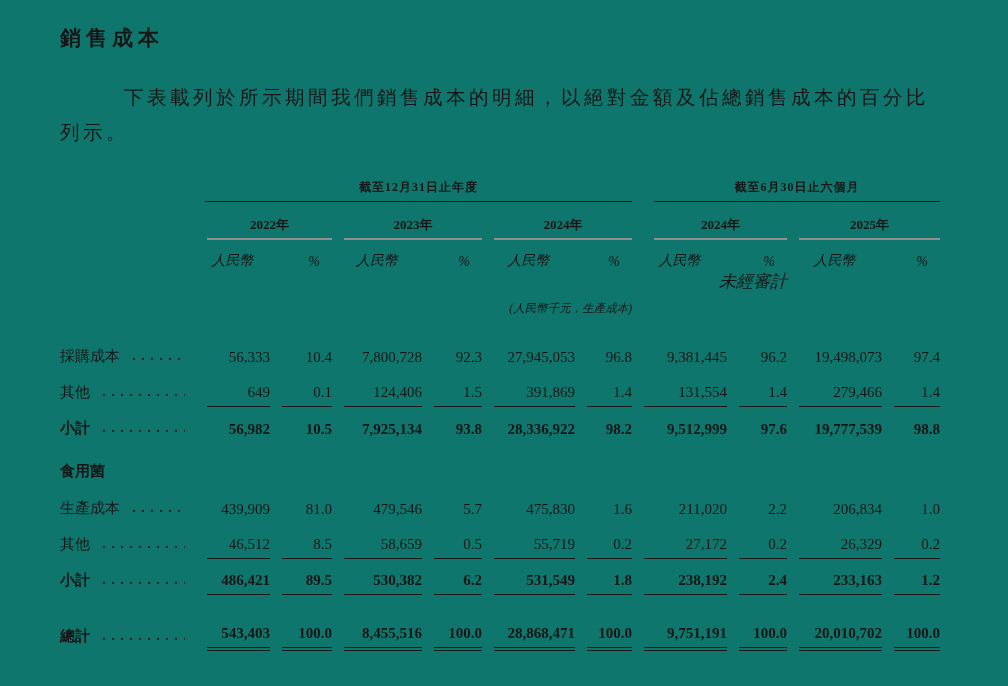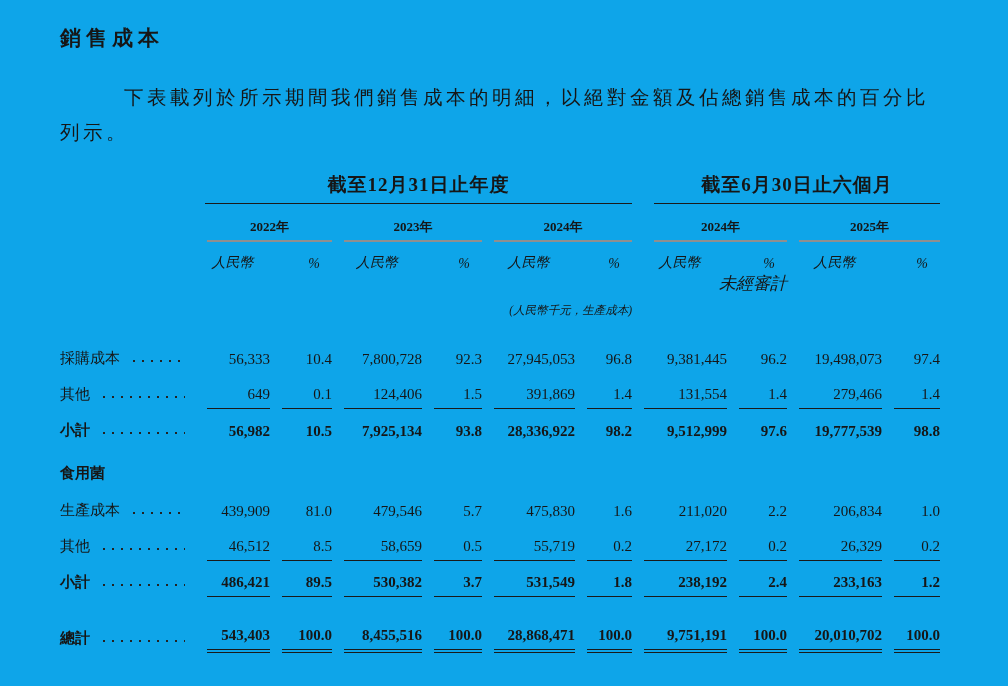--- a/index.html
+++ b/index.html
@@ -1,36 +1,36 @@
 <!DOCTYPE html>
 <html><head>
 <meta charset="utf-8">
 <style>
   html,body { margin:0; padding:0; background:#ffffff; }
   .page {
     position:relative; width:1008px; height:686px; box-sizing:border-box;
-    background:#0ea5e9; color:#161616; overflow:hidden;
+    background:#0f766e; color:#161616; overflow:hidden;
     padding:24px 68px 0 60px;
     font-family:"Liberation Serif","DejaVu Serif",serif;
   }
   .title {
     margin:0 0 28px 0; font-size:21px; font-weight:bold; letter-spacing:5px;
   }
   .intro {
     margin:0 0 22px 0; width:880px; font-size:19.5px; letter-spacing:3.5px;
     line-height:35px; text-indent:64px;
   }
   table.costs { width:880px; border-collapse:collapse; table-layout:fixed; }
   table.costs td, table.costs th { padding:0; font-weight:normal; vertical-align:bottom; }
 
   
   tr.grp-row th { height:30px; }
   .grp {
     margin-left:10px; border-bottom:1.4px solid #1a1a1a; text-align:center;
-    font-weight:bold; font-size:19px; padding-bottom:5px; letter-spacing:1px;
+    font-weight:bold; font-size:12px; padding-bottom:5px; letter-spacing:1px;
   }
   .grp.g2s { margin-left:22px; }
 
   tr.yr-row th { height:38px; }
   .yr {
     margin-left:12px; border-bottom:2.5px solid #8f8f8f; text-align:center;
     font-weight:bold; font-size:13px; padding-bottom:4px;
   }
   .yr.g2s { margin-left:22px; }
 
@@ -340,21 +340,21 @@
           <td class="num">
             <div class="cellbox ruled">486,421</div>
           </td>
           <td class="num">
             <div class="cellbox ruled">89.5</div>
           </td>
           <td class="num">
             <div class="cellbox ruled">530,382</div>
           </td>
           <td class="num">
-            <div class="cellbox ruled">3.7</div>
+            <div class="cellbox ruled">6.2</div>
           </td>
           <td class="num">
             <div class="cellbox ruled">531,549</div>
           </td>
           <td class="num">
             <div class="cellbox ruled">1.8</div>
           </td>
           <td class="num">
             <div class="cellbox ruled">238,192</div>
           </td>

